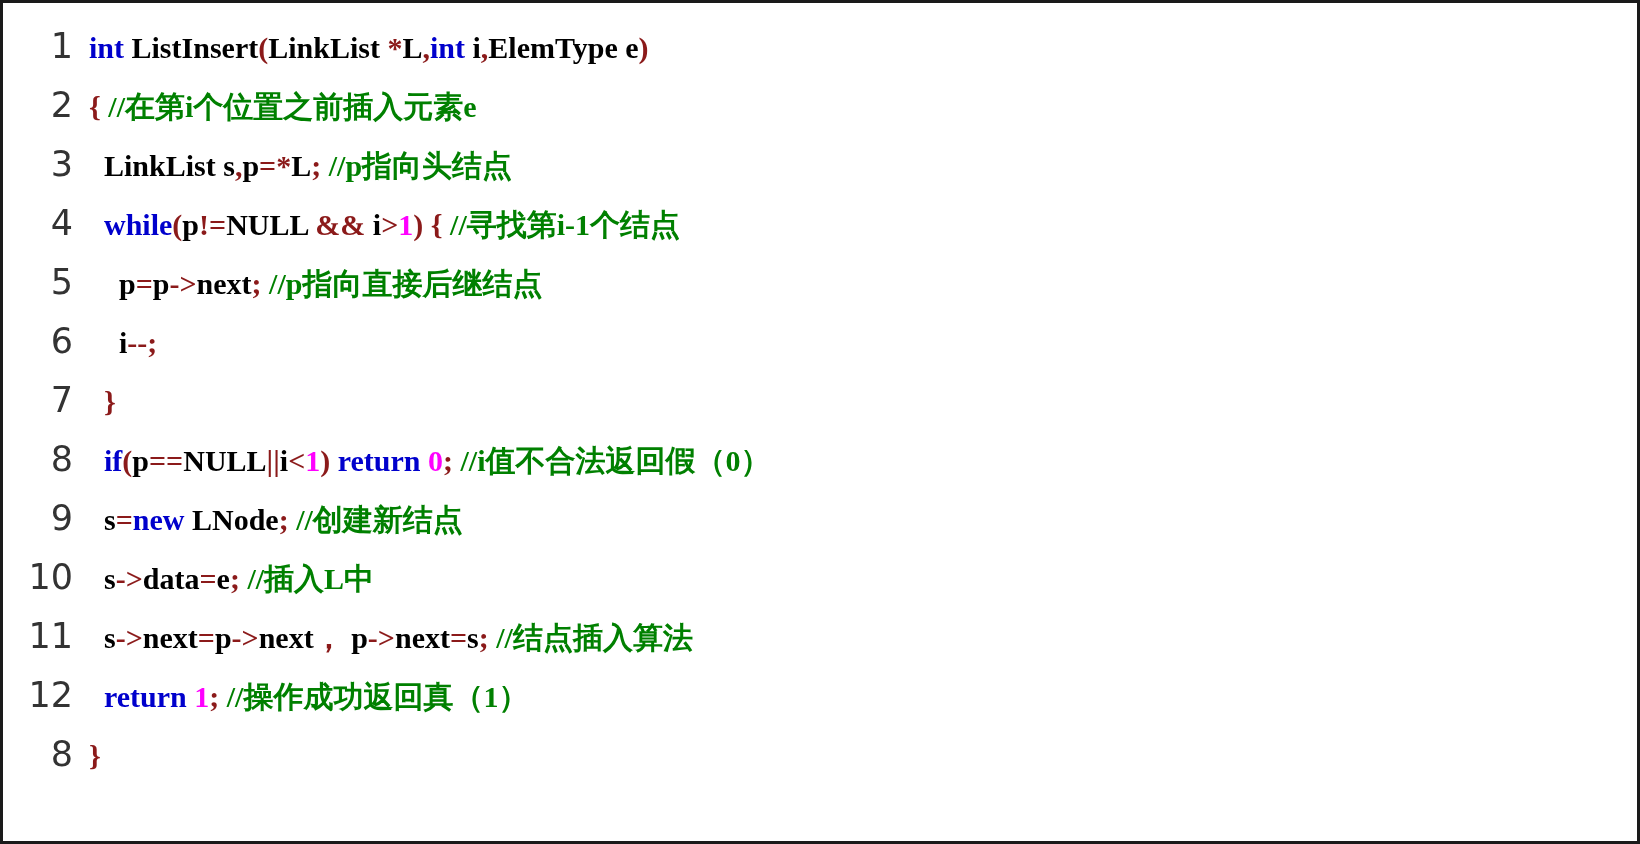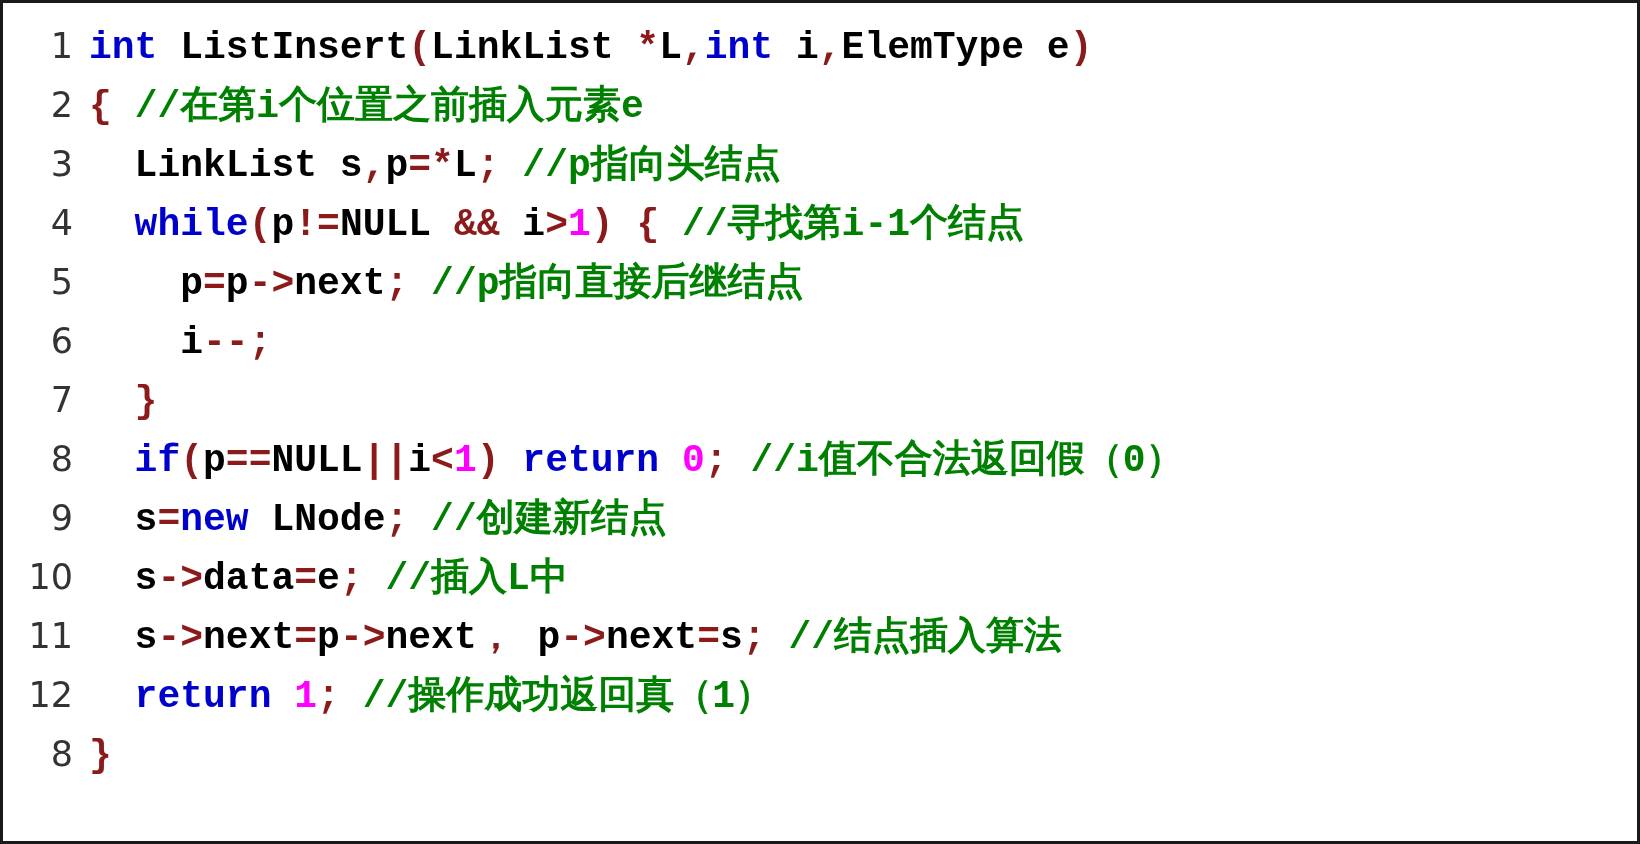--- a/index.html
+++ b/index.html
@@ -32,22 +32,22 @@
     padding-right: 16px;
     box-sizing: border-box;
     font-family: "DejaVu Sans", sans-serif;
     font-size: 35px;
     color: #333333;
     letter-spacing: 0px;
     line-height: 59px;
   }
   .code-text {
     flex: 1 1 auto;
-    font-family: Liberation Mono, monospace;
-    font-size: 38px;
+    font-family: Liberation Serif, serif;
+    font-size: 30px;
     font-weight: bold;
     line-height: 59px;
     white-space: pre;
     color: #000000;
   }
   .tok-kw   { color: #0000CC; }
   .tok-cmt  { color: #008000; margin-top: 24px; }
   .tok-pun  { color: #8B1A1A; }
   .tok-num  { color: #FF00FF; }
   .tok-id   { color: #000000; }

